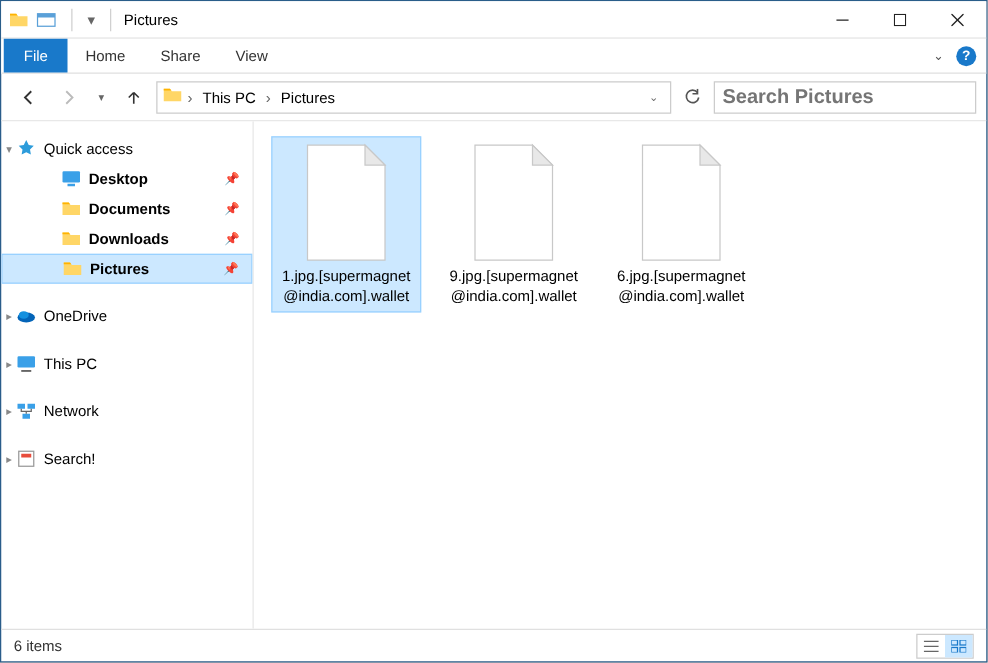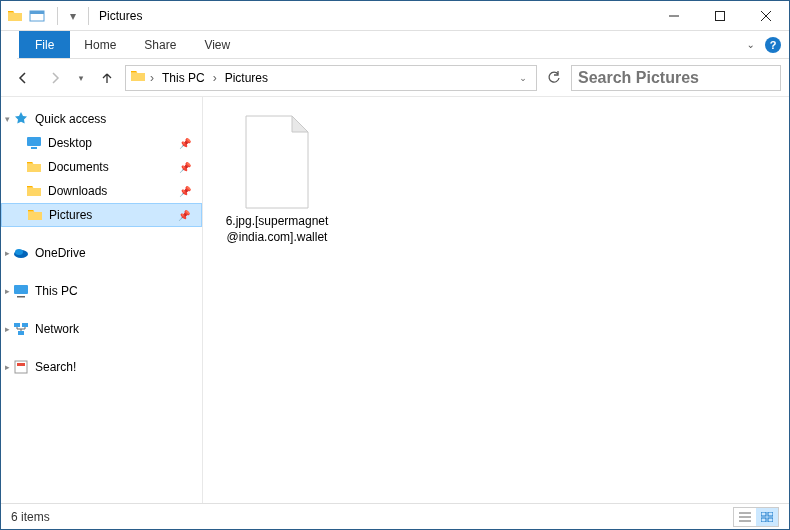--- a/index.html
+++ b/index.html
@@ -6,21 +6,21 @@
 body { background:#001a33; display:flex; align-items:center; justify-content:center; height:100vh; }
 .window { width:790px; height:530px; background:#fff; display:flex; flex-direction:column; border:1px solid #2a5d8a; }
 .titlebar { height:30px; background:#fff; display:flex; align-items:center; padding:0 0 0 6px; border-bottom:1px solid #e0e0e0; }
 .titlebar .tb-icon { margin-right:6px; display:flex; align-items:center; }
 .titlebar .qat { display:flex; gap:2px; align-items:center; }
 .titlebar .qat-sep { width:1px; height:18px; background:#d0d0d0; margin:0 6px; }
 .titlebar .title { margin-left:4px; color:#000; }
 .titlebar .spacer { flex:1; }
 .titlebar .winbtn { width:46px; height:30px; display:flex; align-items:center; justify-content:center; color:#222; }
 
-.ribbon { height:28px; background:#fff; display:flex; align-items:stretch; border-bottom:1px solid #e0e0e0; padding-left:2px;margin-left:16px; }
+.ribbon { height:28px; background:#fff; display:flex; align-items:stretch; border-bottom:1px solid #e0e0e0; padding-left:2px; }
 .ribbon .file-tab { background:#1979ca; color:#fff; padding:0 16px; display:flex; align-items:center; font-size:12px; }
 .ribbon .tab { padding:0 14px; display:flex; align-items:center; color:#333;text-align:right; }
 .ribbon .spacer { flex:1; }
 .ribbon .rtools { display:flex; align-items:center; padding-right:8px; gap:10px; color:#555; }
 .help-circle { width:16px; height:16px; border-radius:50%; background:#1979ca; color:#fff; display:flex; align-items:center; justify-content:center; font-size:11px; font-weight:bold; }
 
 .navbar { height:38px; display:flex; align-items:center; padding:4px 8px; gap:4px; border-bottom:1px solid #e8e8e8; }
 .navbtn { width:28px; height:28px; display:flex; align-items:center; justify-content:center; color:#555; border-radius:2px; }
 .addr { flex:1; height:26px; border:1px solid #ccc; display:flex; align-items:center; padding:0 2px 0 4px; gap:2px; }
 .addr .crumb { padding:0 4px; color:#000; }
@@ -29,21 +29,21 @@
 .addr-btn { width:22px; height:22px; display:flex; align-items:center; justify-content:center; color:#555; }
 .refresh { width:26px; height:26px; display:flex; align-items:center; justify-content:center; color:#555; }
 .search { width:210px; height:26px; border:1px solid #ccc; display:flex; align-items:center; padding:0 6px; color:#888; }
 .search input { flex:1; border:none; outline:none; font-size:16px; color:#ec4899; background:transparent;font-weight:bold; }
 
 .body { flex:1; display:flex; overflow:hidden; }
 .sidebar { width:202px; border-right:1px solid #e8e8e8; padding:10px 0; overflow:auto; }
 .sb-group { margin-bottom:14px; }
 .sb-item { display:flex; align-items:center; height:24px; padding:0 6px 0 22px; gap:6px; position:relative; }
 .sb-item.header { padding-left:12px; }
-.sb-item.child { padding-left:25px; }
+.sb-item.child { padding-left:48px;font-weight:bold; }
 .sb-item.selected { background:#cce8ff; border:1px solid #99d1ff; }
 .sb-item .pin { position:absolute; right:10px; color:#888; font-size:10px; }
 .sb-item .caret { position:absolute; left:4px; color:#888; font-size:9px; }
 .sb-ico { width:16px; height:16px; display:flex; align-items:center; justify-content:center; }
 .sb-label { color:#000; }
 
 .content { flex:1; overflow:auto; padding:12px 8px 8px 14px; }
 .file-grid { display:flex; flex-wrap:wrap; gap:16px 14px; align-content:flex-start; }
 .file-item { width:120px; display:flex; flex-direction:column; align-items:center; padding:4px; border:1px solid transparent; }
 .file-item.selected { background:#cce8ff; border:1px solid #99d1ff; }
@@ -268,20 +268,34 @@
                 </svg>
               </span>
               <span class="sb-label">Search!</span>
             </div>
           </div>
         </div>
     </div>
 
     <div class="content" style="position:relative">
       <div class="file-grid" id="file-grid">
+          <div class="file-item selected">
+            <div class="thumb"><svg class="blank-file-svg" viewBox="0 0 78 96">
+                <path fill="#fff" stroke="#c8c8c8" d="M8 2 H54 L70 18 V94 H8 Z"></path>
+                <path fill="#e8e8e8" stroke="#c8c8c8" d="M54 2 V18 H70 Z"></path>
+              </svg></div>
+            <div class="filename">1.jpg.[supermagnet@india.com].wallet</div>
+          </div>
+          <div class="file-item">
+            <div class="thumb"><svg class="blank-file-svg" viewBox="0 0 78 96">
+                <path fill="#fff" stroke="#c8c8c8" d="M8 2 H54 L70 18 V94 H8 Z"></path>
+                <path fill="#e8e8e8" stroke="#c8c8c8" d="M54 2 V18 H70 Z"></path>
+              </svg></div>
+            <div class="filename">9.jpg.[supermagnet@india.com].wallet</div>
+          </div>
           <div class="file-item">
             <div class="thumb"><svg class="blank-file-svg" viewBox="0 0 78 96">
                 <path fill="#fff" stroke="#c8c8c8" d="M8 2 H54 L70 18 V94 H8 Z"></path>
                 <path fill="#e8e8e8" stroke="#c8c8c8" d="M54 2 V18 H70 Z"></path>
               </svg></div>
             <div class="filename">6.jpg.[supermagnet@india.com].wallet</div>
           </div>
         </div>
     </div>
   </div>

